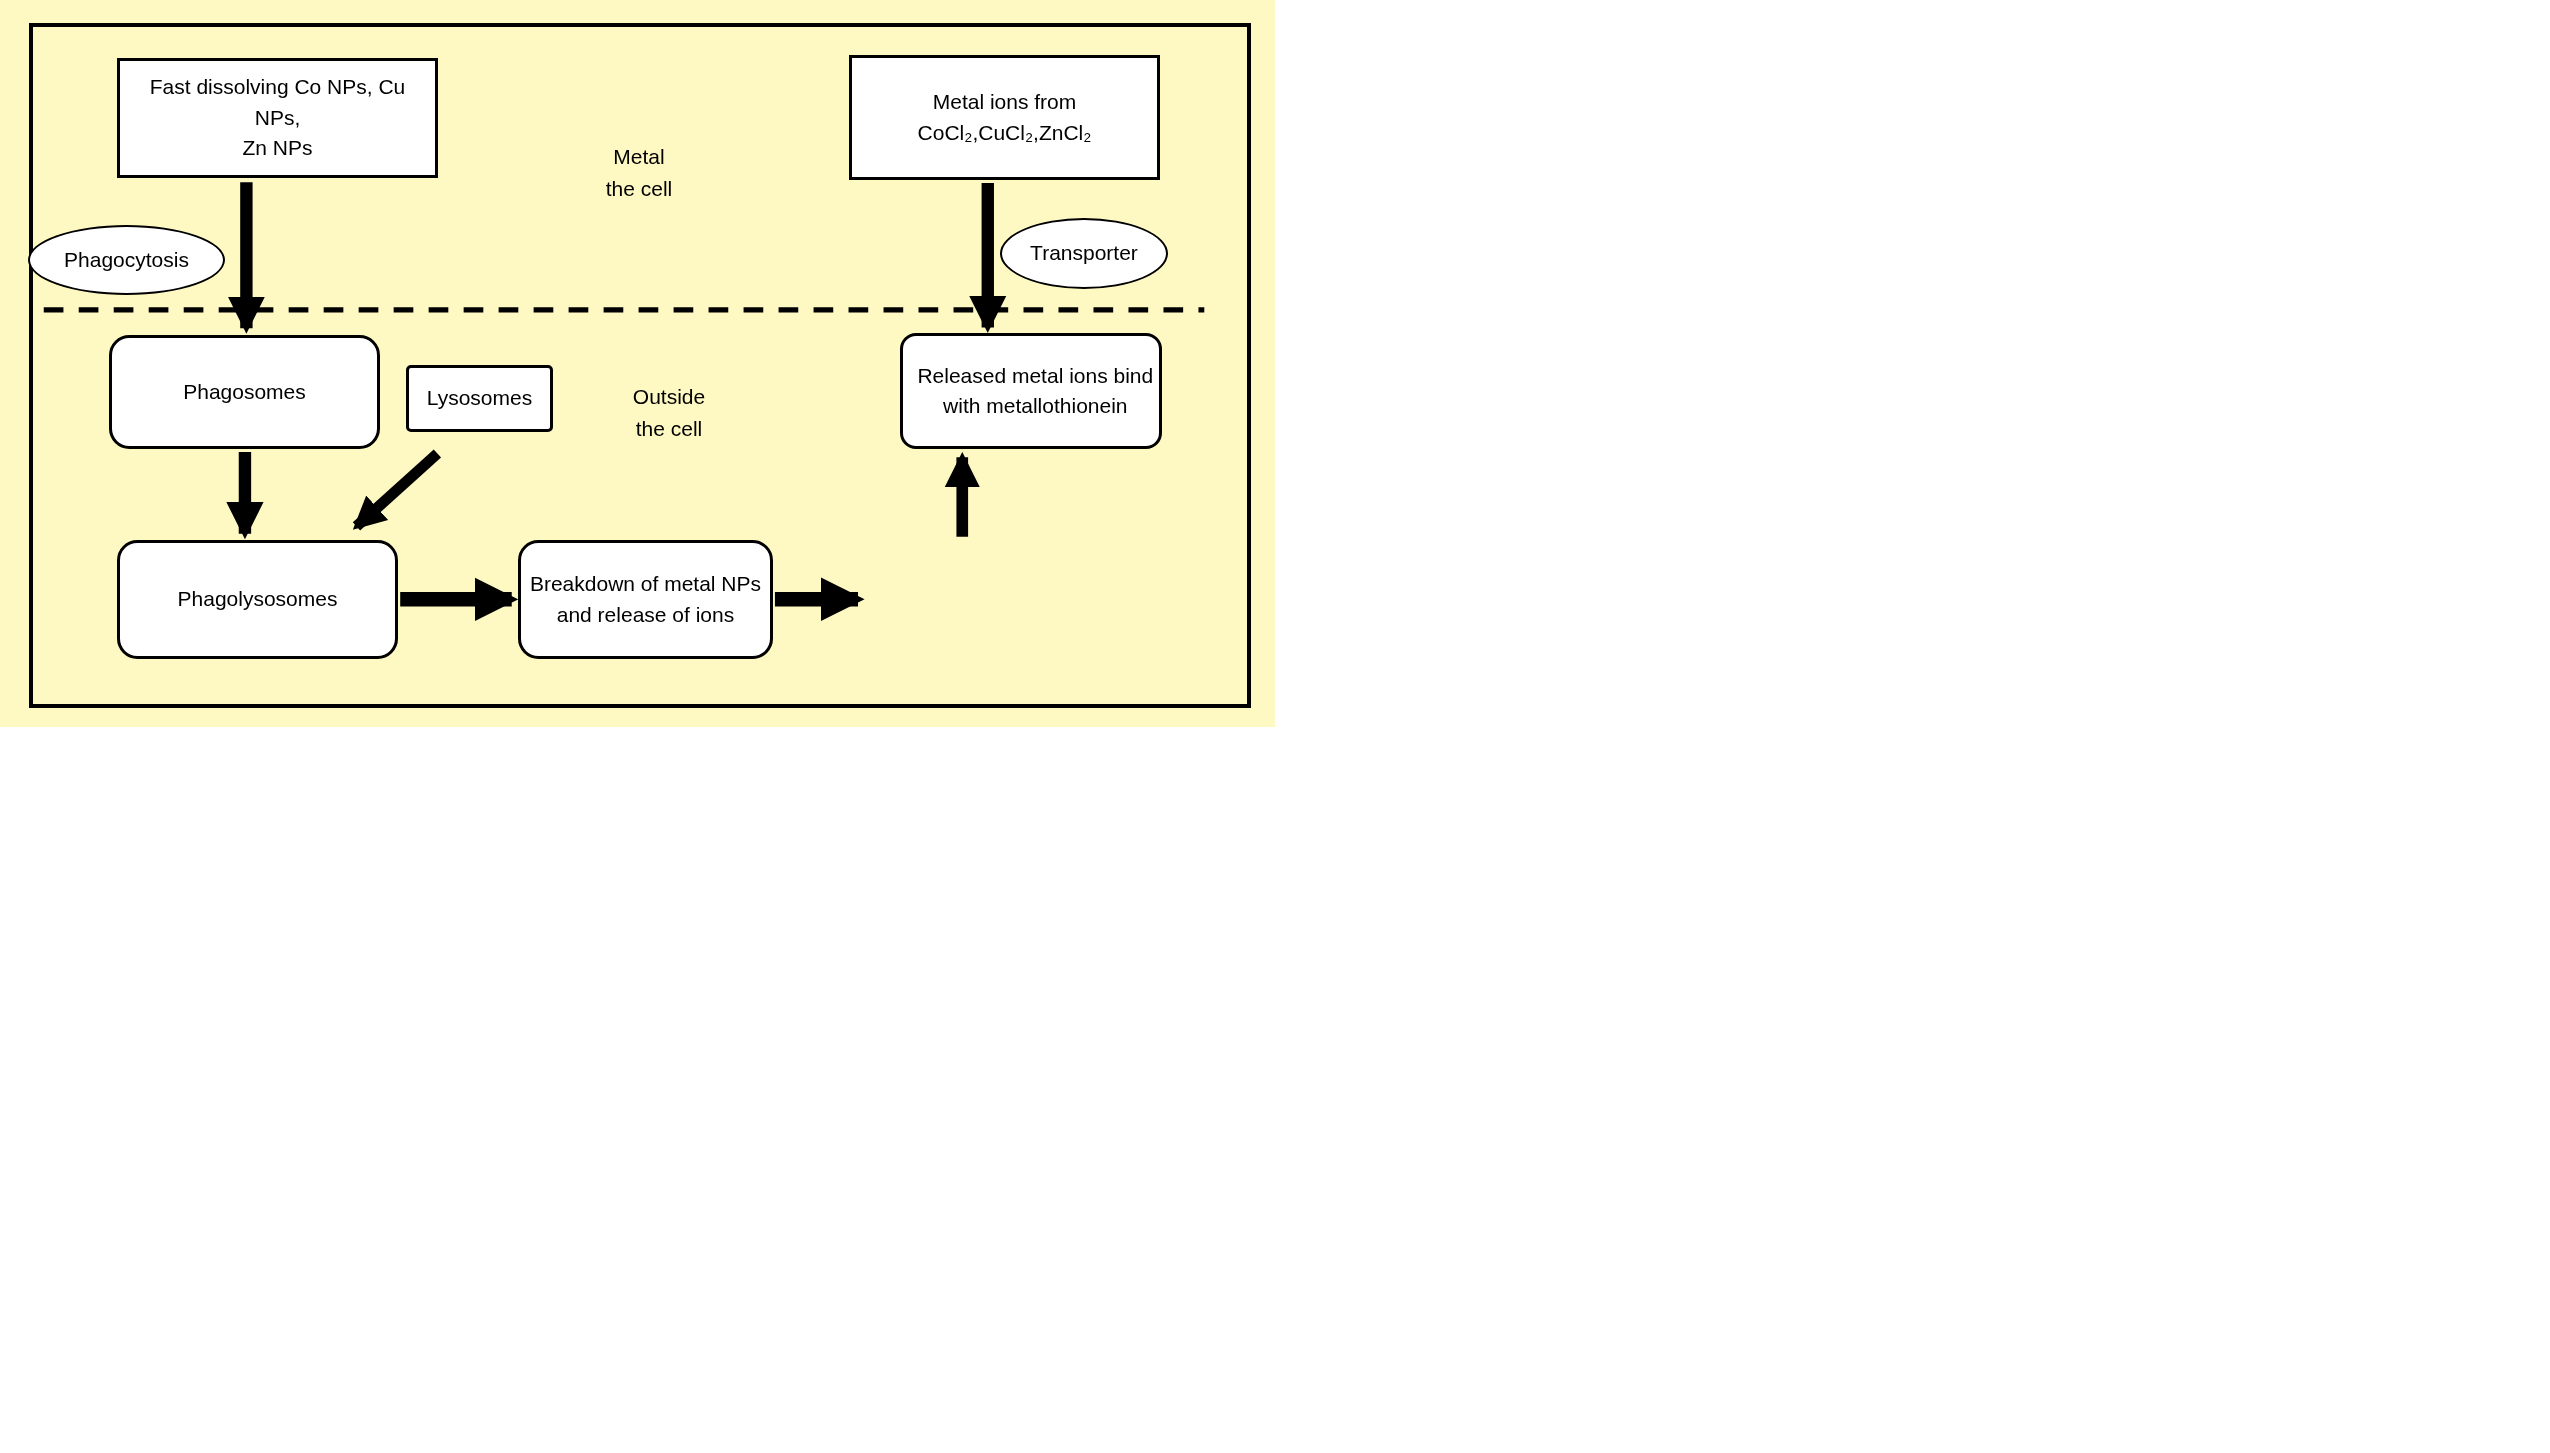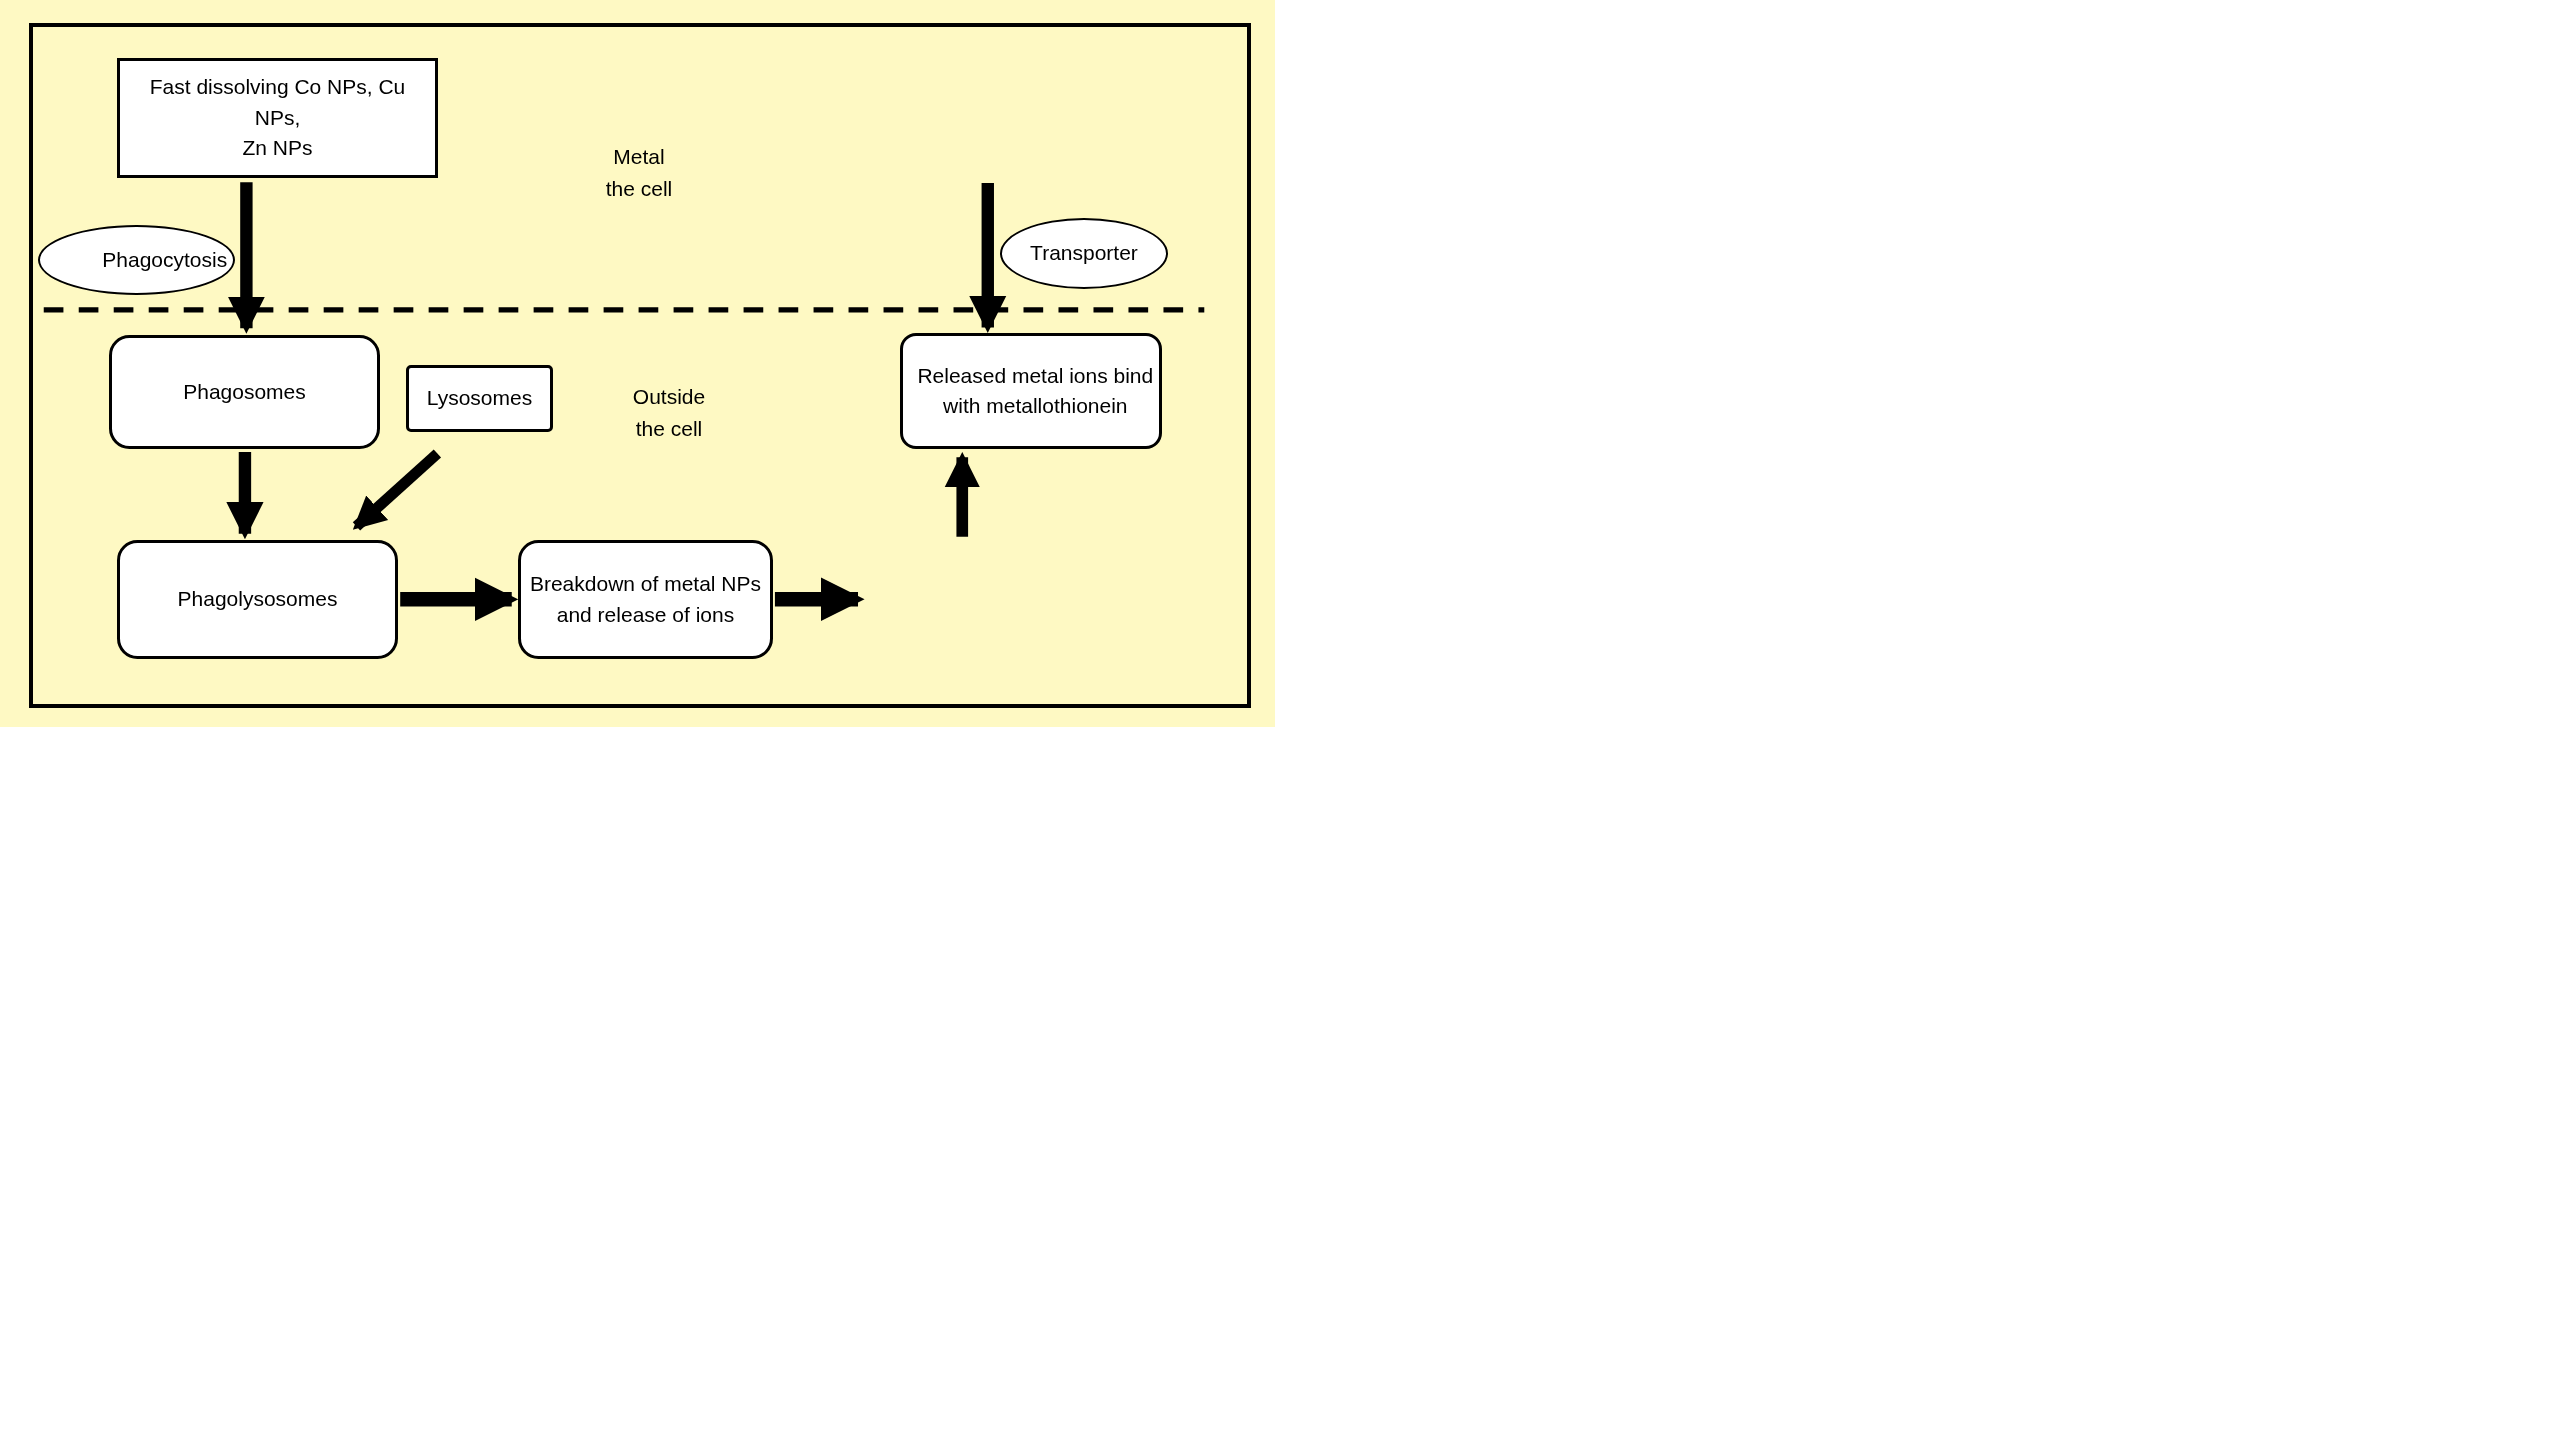--- a/index.html
+++ b/index.html
@@ -63,21 +63,21 @@
     width: 146px;
     text-align: center;
     font-size: 21px;
     line-height: 1.5;
     white-space: pre-line;
   }
 
   
   #node-fast            { left: 117px;  top: 58px;  width: 321px; height: 120px; }
   #node-metal-source    { left: 849px; top: 55px;  width: 311px; height: 125px; }
-  #node-phagocytosis    { left: 38px;   top: 225px; width: 197px; height: 70px; justify-content: flex-end;  }
+  #node-phagocytosis    { left: 28px;   top: 225px; width: 197px; height: 70px;  }
   #node-transporter     { left: 1000px; top: 218px; width: 168px; height: 71px;  }
   #node-phagosomes      { left: 109px;  top: 335px; width: 271px; height: 114px; }
   #node-lysosomes       { left: 406px;  top: 365px; width: 147px; height: 67px;  }
   #node-released        { left: 900px; top: 333px; width: 262px; height: 116px; justify-content: flex-end; }
   #node-phagolysosomes  { left: 117px;  top: 540px; width: 281px; height: 119px; }
   #node-breakdown       { left: 518px;  top: 540px; width: 255px; height: 119px; }
   #node-rupture         { left: 864px; top: 540px; width: 295px; height: 119px; }
 
   #inside-label  { left: 566px; top: 141px; }
   #outside-label { left: 596px; top: 381px; }
@@ -111,20 +111,24 @@
     <line x1="1063" y1="822" x2="1177" y2="822" stroke="#000000" stroke-width="20" marker-end="url(#ah)"></line>
 
     <line x1="1320" y1="736" x2="1320" y2="627" stroke="#000000" stroke-width="16" marker-end="url(#ah)"></line>
   </svg>
 
   <div id="node-fast" class="node rect">
     <span class="label">Fast dissolving Co NPs, Cu NPs,
 Zn NPs</span>
   </div>
 
+  <div id="node-metal-source" class="node rect">
+    <span class="label">Metal ions from
+CoCl₂,CuCl₂,ZnCl₂</span>
+  </div>
 
   <div id="node-phagocytosis" class="node ellipse">
     <span class="label">Phagocytosis</span>
   </div>
 
   <div id="node-transporter" class="node ellipse">
     <span class="label">Transporter</span>
   </div>
 
   <div class="region-label" id="inside-label">Metal

